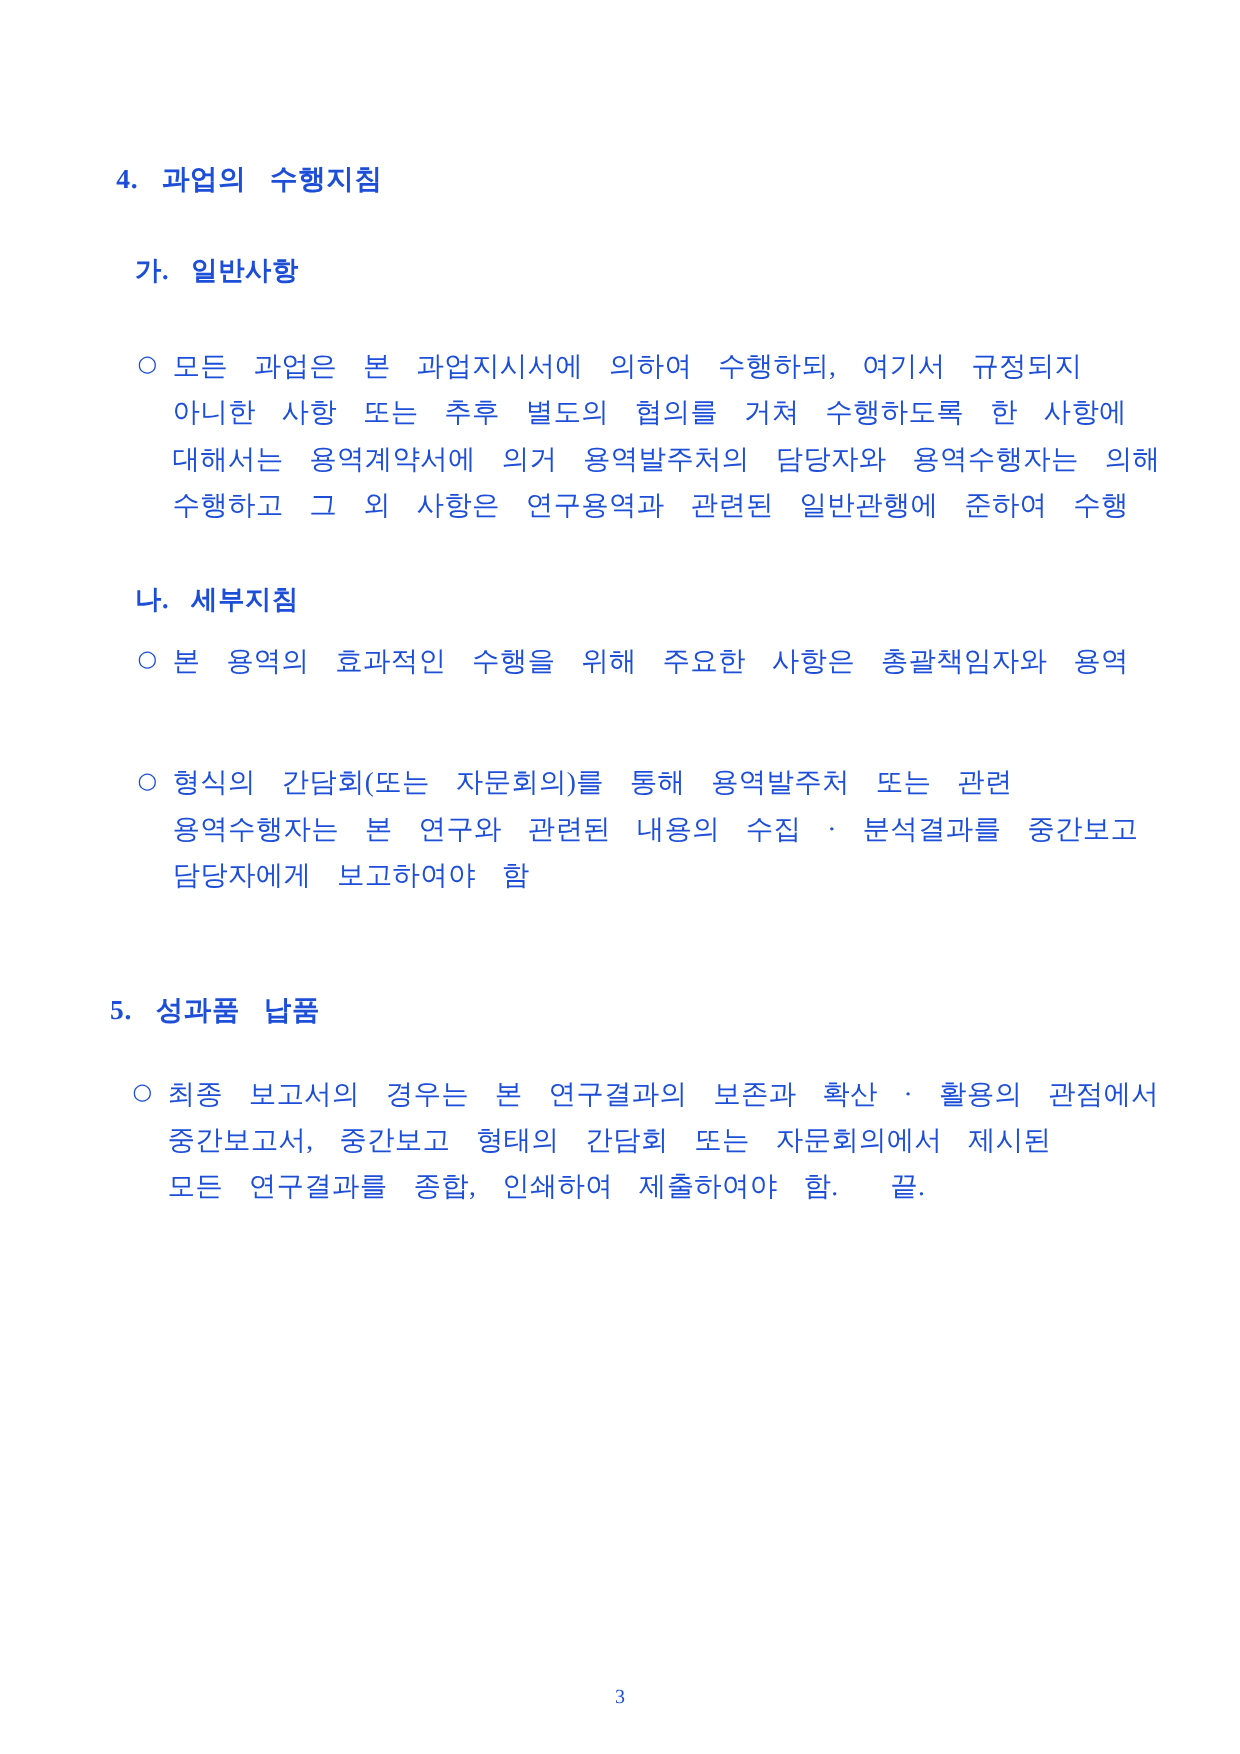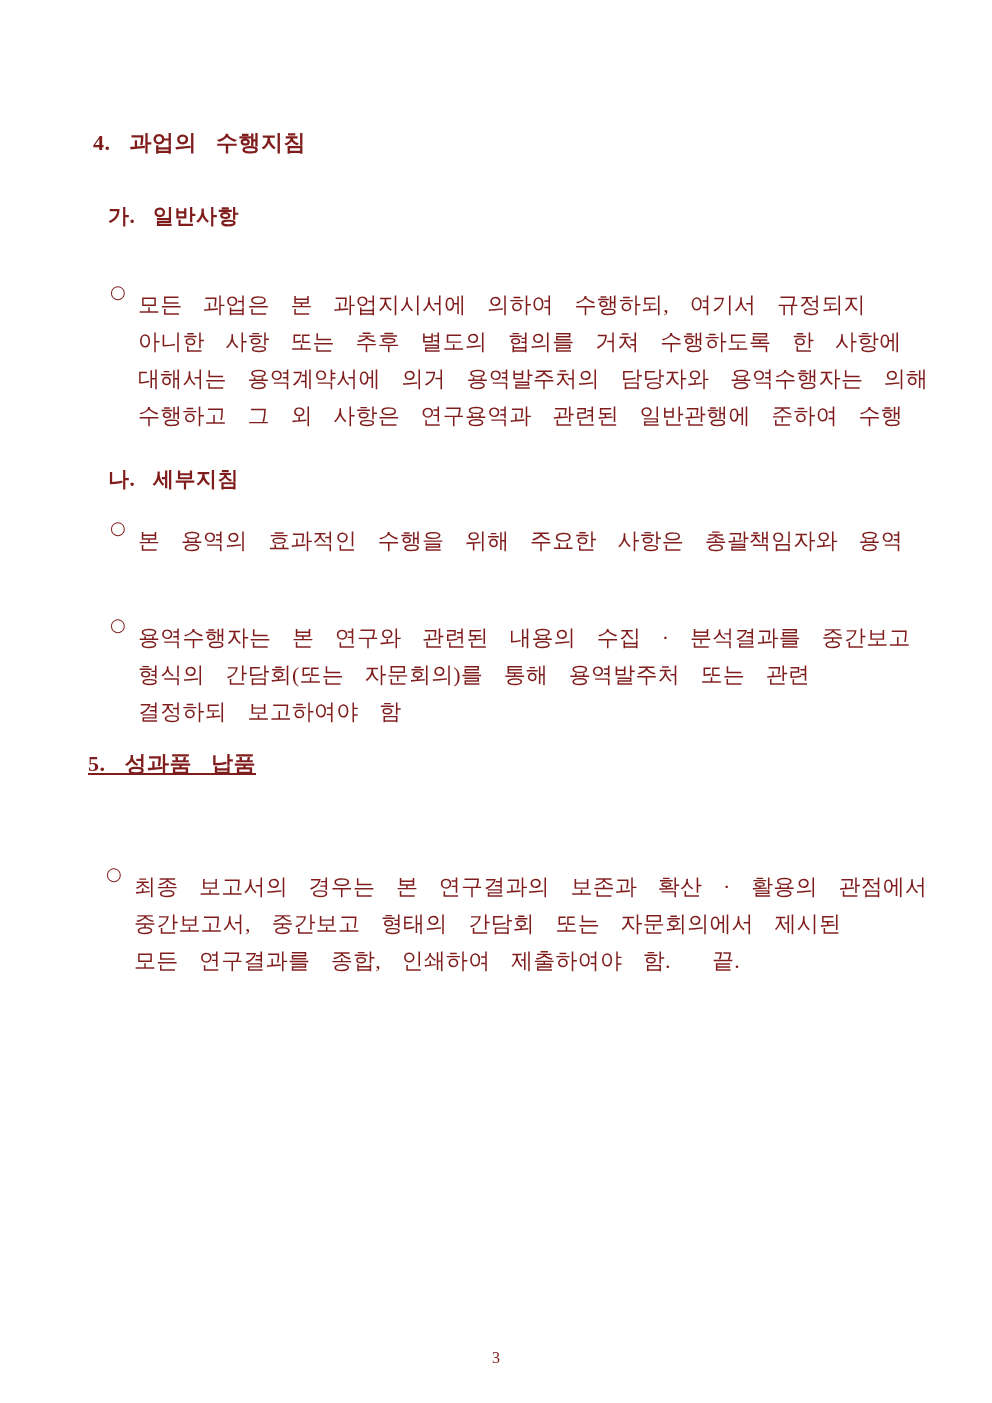--- a/index.html
+++ b/index.html
@@ -5,21 +5,21 @@
   html, body {
     margin: 0;
     padding: 0;
     background: #ffffff;
   }
   .page {
     position: relative;
     width: 992px;
     height: 1403px;
     background: #ffffff;
-    color: #7f1d1d;
+    color: #1d4ed8;
     font-family: "Liberation Serif", "DejaVu Serif", serif;
     overflow: hidden;
   }
   .sec-title {
     position: absolute;
     font-size: 22px;
     font-weight: bold;
     line-height: 1.1;
     white-space: pre;
     word-spacing: 13px;
@@ -41,21 +41,20 @@
   .para .bullet {
     position: absolute;
     left: 0;
     top: 9px;
     font-size: 18px;
     line-height: 1;
     font-family: "DejaVu Sans", "Liberation Serif", serif;
   }
   .para .lines {
     margin-left: 28px;
-    margin-top: 12px;
   }
   .line {
     font-size: 22px;
     line-height: 37px;
     white-space: pre;
     word-spacing: 15px;
     letter-spacing: 0.2px;
   }
   .page-number {
     position: absolute;
@@ -91,27 +90,27 @@
   <div class="para" style="left:110px; top:510px;">
     <span class="bullet">○</span>
     <div class="lines">
       <div class="line">본 용역의 효과적인 수행을 위해 주요한 사항은 총괄책임자와 용역</div>
     </div>
   </div>
 
   <div class="para" style="left:110px; top:607px;">
     <span class="bullet">○</span>
     <div class="lines">
+      <div class="line">형식의 간담회(또는 자문회의)를 통해 용역발주처 또는 관련</div>
       <div class="line">용역수행자는 본 연구와 관련된 내용의 수집 · 분석결과를 중간보고</div>
-      <div class="line">형식의 간담회(또는 자문회의)를 통해 용역발주처 또는 관련</div>
-      <div class="line">결정하되 보고하여야 함</div>
+      <div class="line">담당자에게 보고하여야 함</div>
     </div>
   </div>
 
-  <div class="sec-title" style="left:88px; top:752px;text-decoration:underline;">5. 성과품 납품</div>
+  <div class="sec-title" style="left:88px; top:796px;">5. 성과품 납품</div>
 
   <div class="para" style="left:106px; top:856px;">
     <span class="bullet">○</span>
     <div class="lines">
       <div class="line">최종 보고서의 경우는 본 연구결과의 보존과 확산 · 활용의 관점에서</div>
       <div class="line">중간보고서, 중간보고 형태의 간담회 또는 자문회의에서 제시된</div>
       <div class="line">모든 연구결과를 종합, 인쇄하여 제출하여야 함.  끝.</div>
     </div>
   </div>
 

